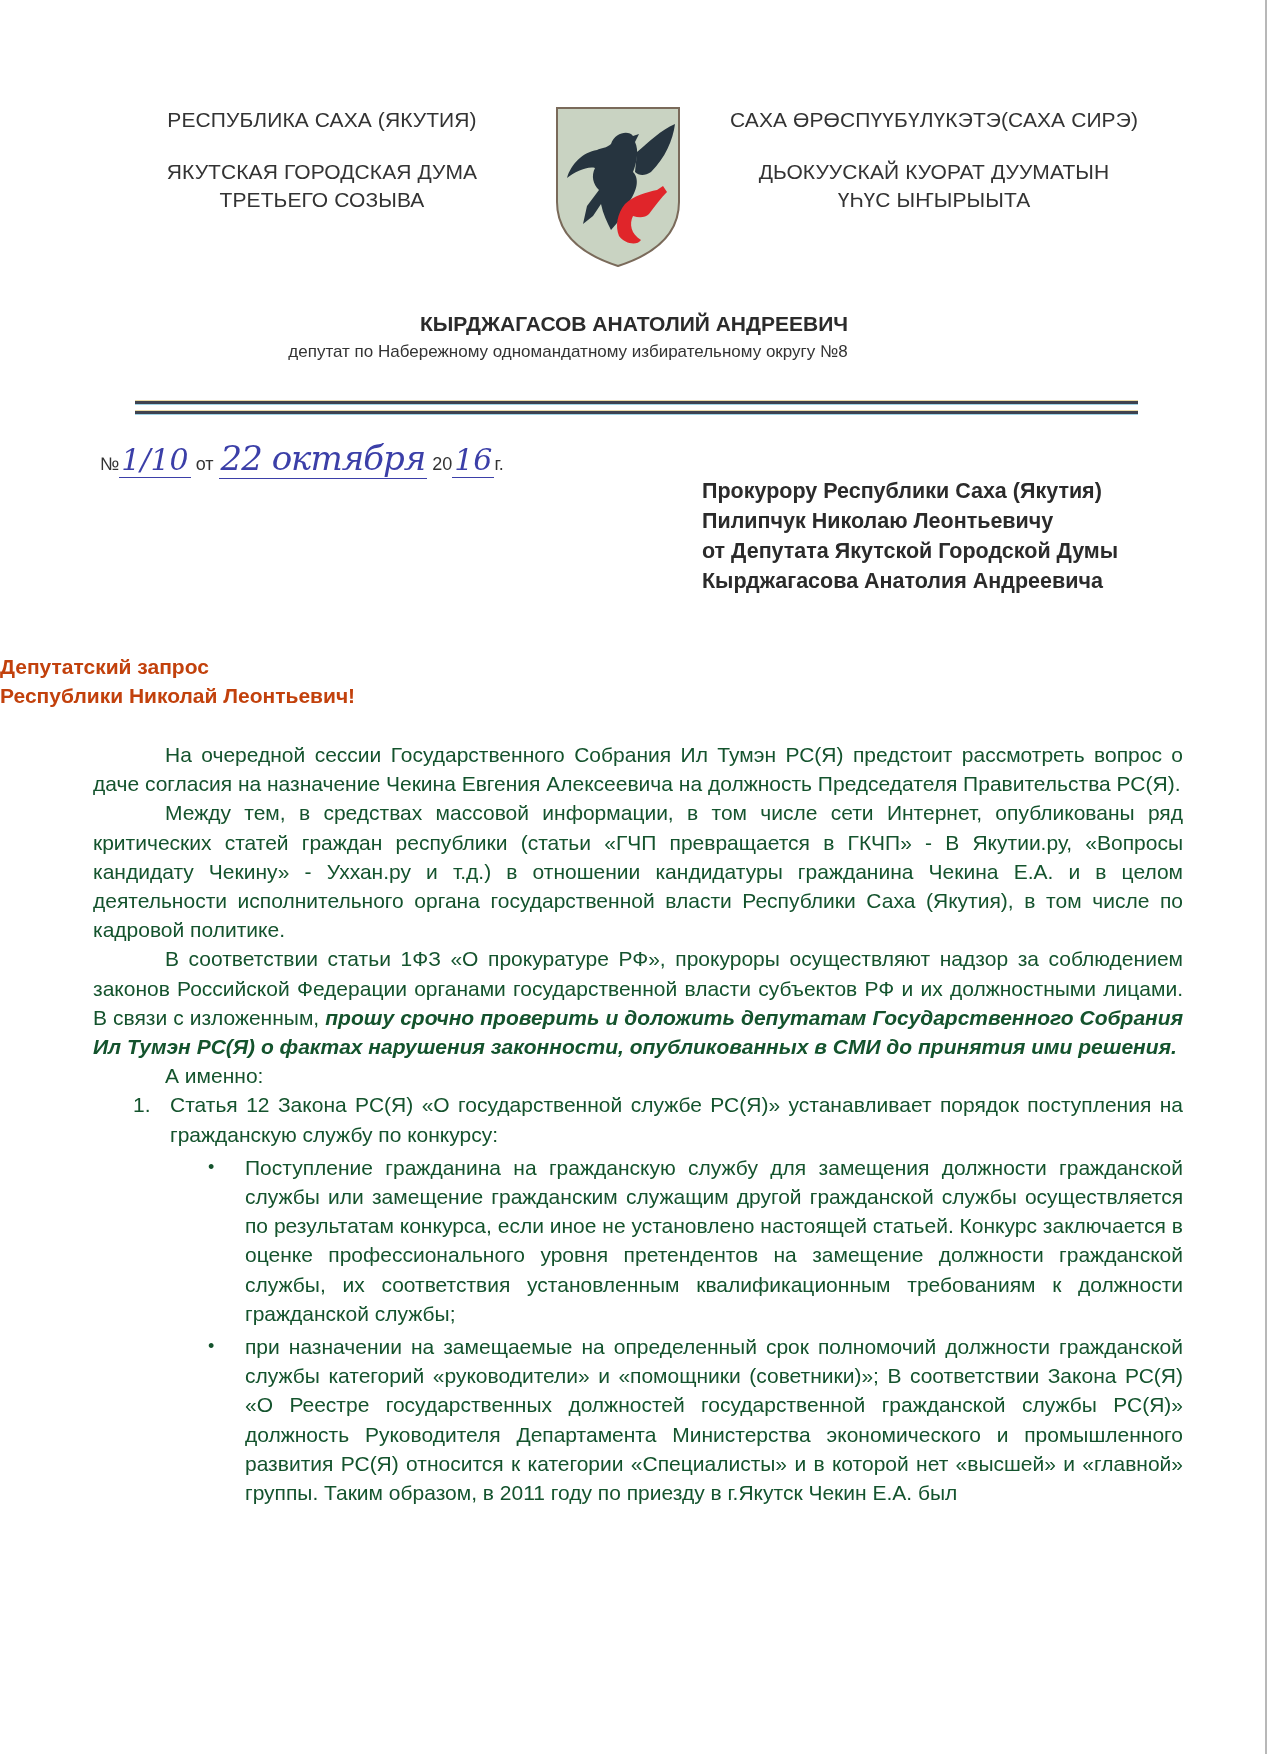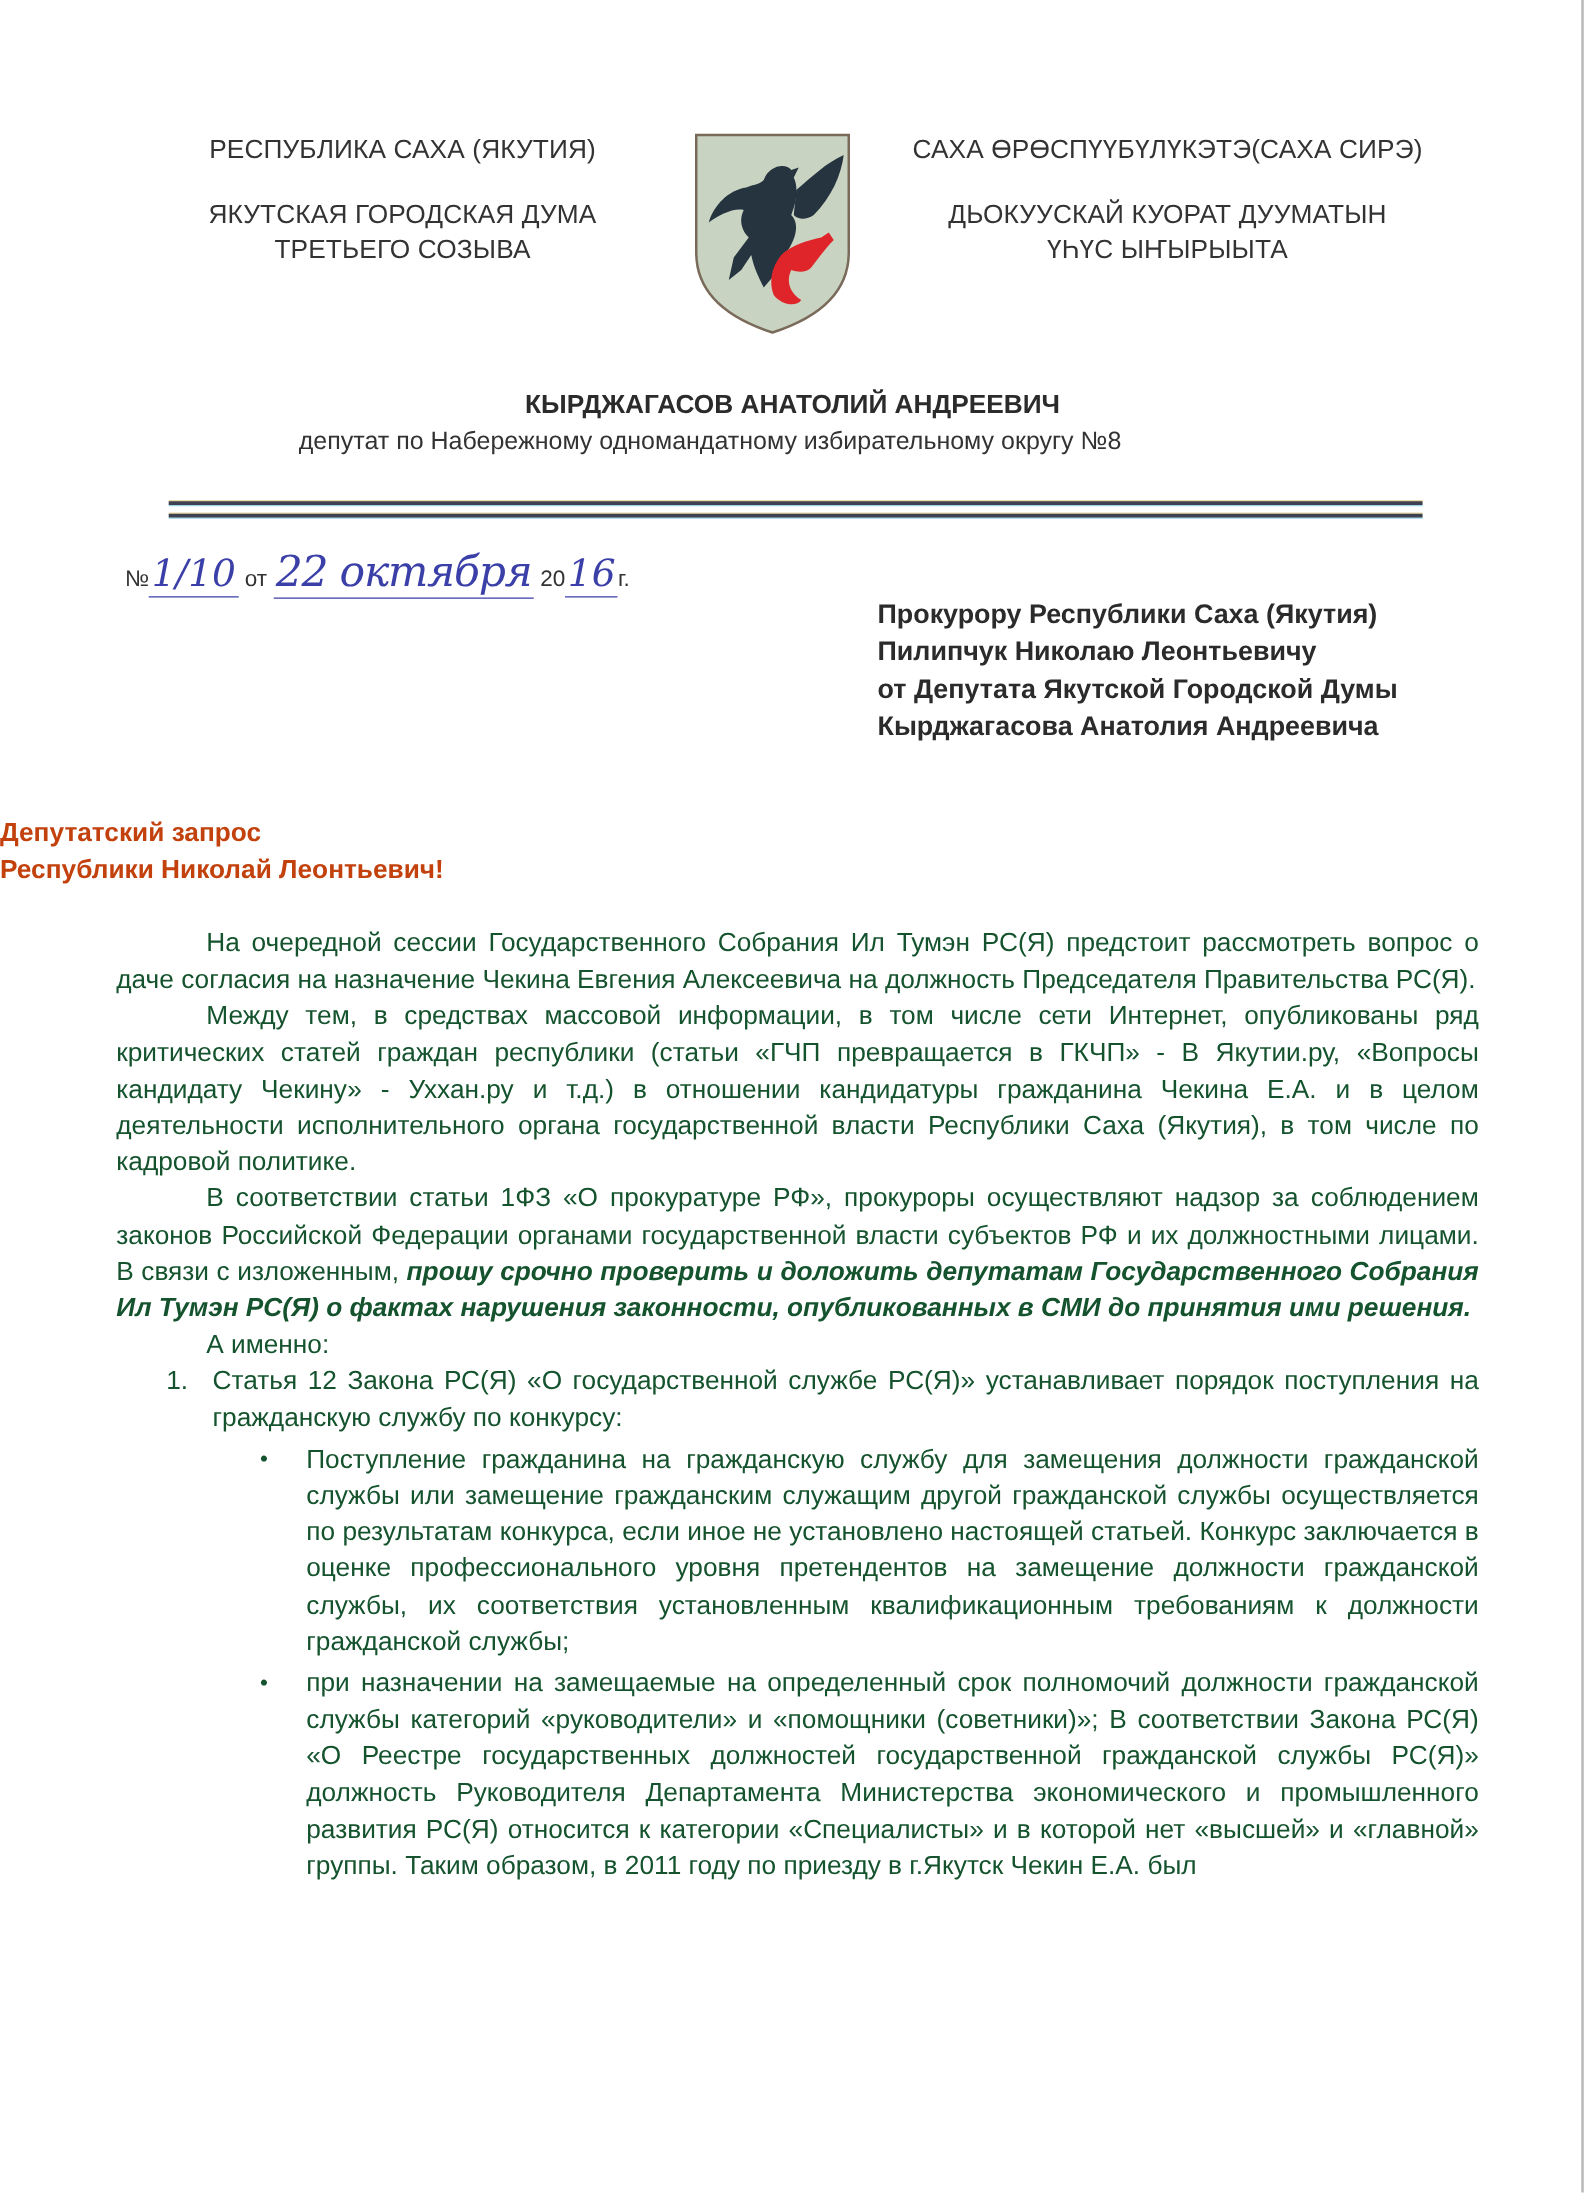--- a/index.html
+++ b/index.html
@@ -12,21 +12,21 @@
     .hdr { position: absolute; text-align: center; font-size: 21px; line-height: 28px; color: #333; letter-spacing: 0.1px; }
     .hdr-left { left: 140px; width: 364px; }
     .hdr-right { left: 700px; width: 468px; }
     .hdr .l1 { position: absolute; left: 0; right: 0; top: 0; text-align: center; }
     .hdr .l2 { position: absolute; left: 0; right: 0; top: 52px; }
     .hdr .l3 { position: absolute; left: 0; right: 0; top: 80px; }
 
     .emblem { position: absolute; left: 553px; top: 106px; width: 130px; height: 162px; }
 
     .deputy-name { position: absolute; left: 0; width: 1268px; top: 312px; text-align: center; font-weight: bold; font-size: 21px; color: #2b2b2b; }
-    .deputy-role { position: absolute; left: 0; width: 1136px; top: 342px; text-align: center; font-size: 20px; color: #333; }
+    .deputy-role { position: absolute; left: 0; width: 1136px; top: 342px; text-align: center; font-size: 17px; color: #333; }
 
     .rule { position: absolute; left: 135px; width: 1003px; height: 3px; background: #3e4250; box-shadow: 0 -1px 0 #e9d9a6, 0 1px 0 #9fd3e6; }
     .rule1 { top: 401px; }
     .rule2 { top: 411px; }
 
     .regno { position: absolute; left: 100px; top: 438px; font-size: 18px; color: #333; white-space: nowrap; }
     .regno .hand { font-family: "DejaVu Serif", serif; font-style: italic; color: #3b3fa8; font-size: 30px; border-bottom: 1.5px solid #3b3fa8; padding: 0 2px; text-align: right; }
     .regno .hand.big { font-size: 34px; letter-spacing: -1px; }
 
     .addressee { position: absolute; left: 684px; top: 476px; font-weight: bold; font-size: 21.5px; line-height: 30px; color: #2b2b2b; margin-left: 18px; }

